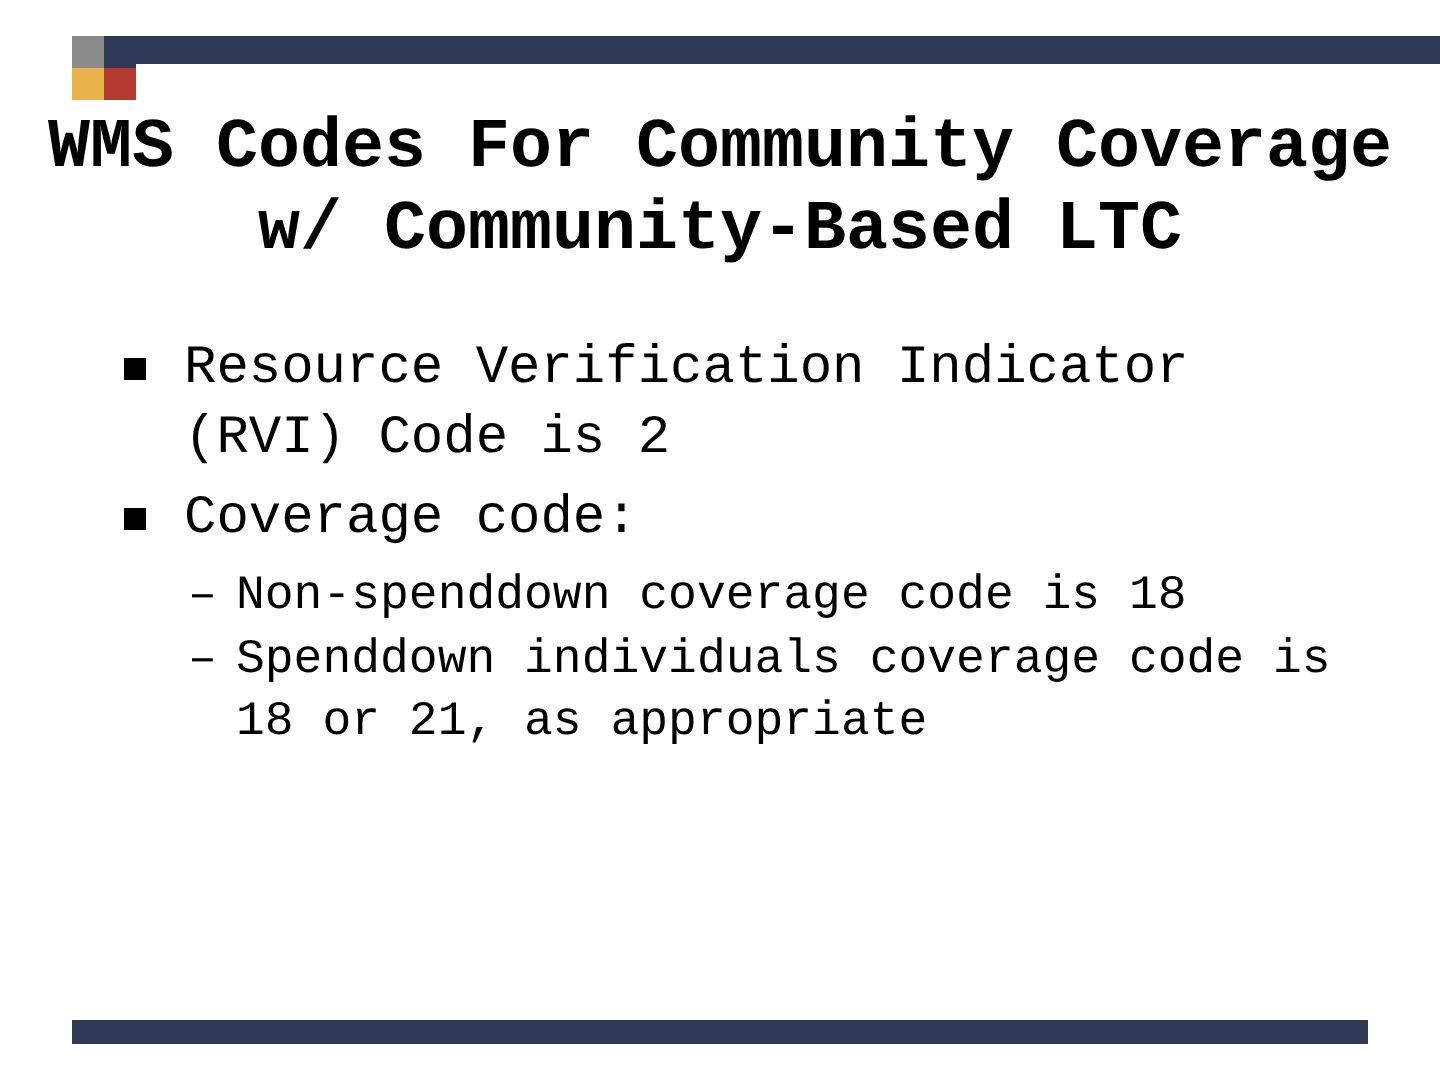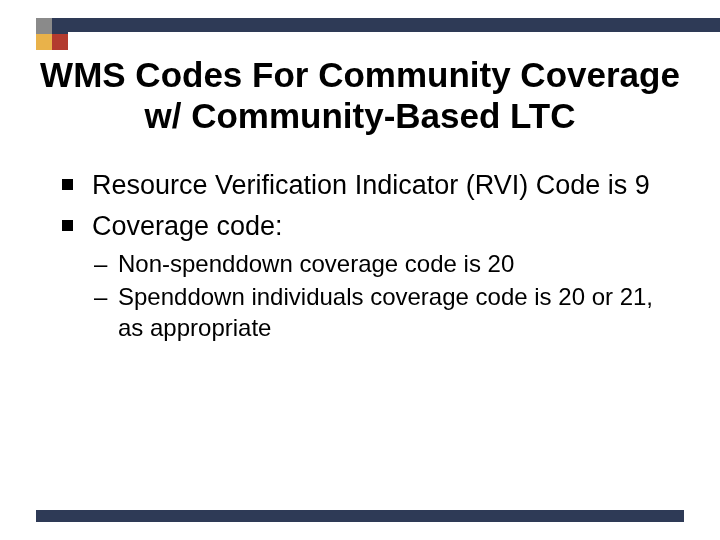--- a/index.html
+++ b/index.html
@@ -1,15 +1,15 @@
 <!DOCTYPE html>
 <html><head>
 <meta charset="utf-8">
 <style>
-  * { margin: 0; padding: 0; box-sizing: border-box; }
+  * { margin: 0; padding: 0; box-sizing: border-box; font-family: Liberation Mono, monospace; }
   body {
     width: 720px;
     height: 540px;
     background: #ffffff;
     font-family: Arial, Helvetica, sans-serif;
     position: relative;
     overflow: hidden;
   }
   .top-bar {
     position: absolute;
@@ -108,29 +108,29 @@
   <div class="q2"></div>
   <div class="q3"></div>
   <div class="q4"></div>
 </div>
 
 <h1 class="title">WMS Codes For Community Coverage w/ Community-Based LTC</h1>
 
 <div class="content">
   <ul class="bullet-list">
     <li>
-      <span>Resource Verification Indicator (RVI) Code is 9</span>
+      <span>Resource Verification Indicator (RVI) Code is 2</span>
     </li>
     <li>
       <span>Coverage code:</span>
       <ul class="sub-list">
         <li>
-          <span>Non-spenddown coverage code is 20</span>
+          <span>Non-spenddown coverage code is 18</span>
         </li>
         <li>
-          <span>Spenddown individuals coverage code is 20 or 21, as appropriate</span>
+          <span>Spenddown individuals coverage code is 18 or 21, as appropriate</span>
         </li>
       </ul>
     </li>
   </ul>
 </div>
 
 <div class="bottom-bar"></div>
 
 </body></html>

